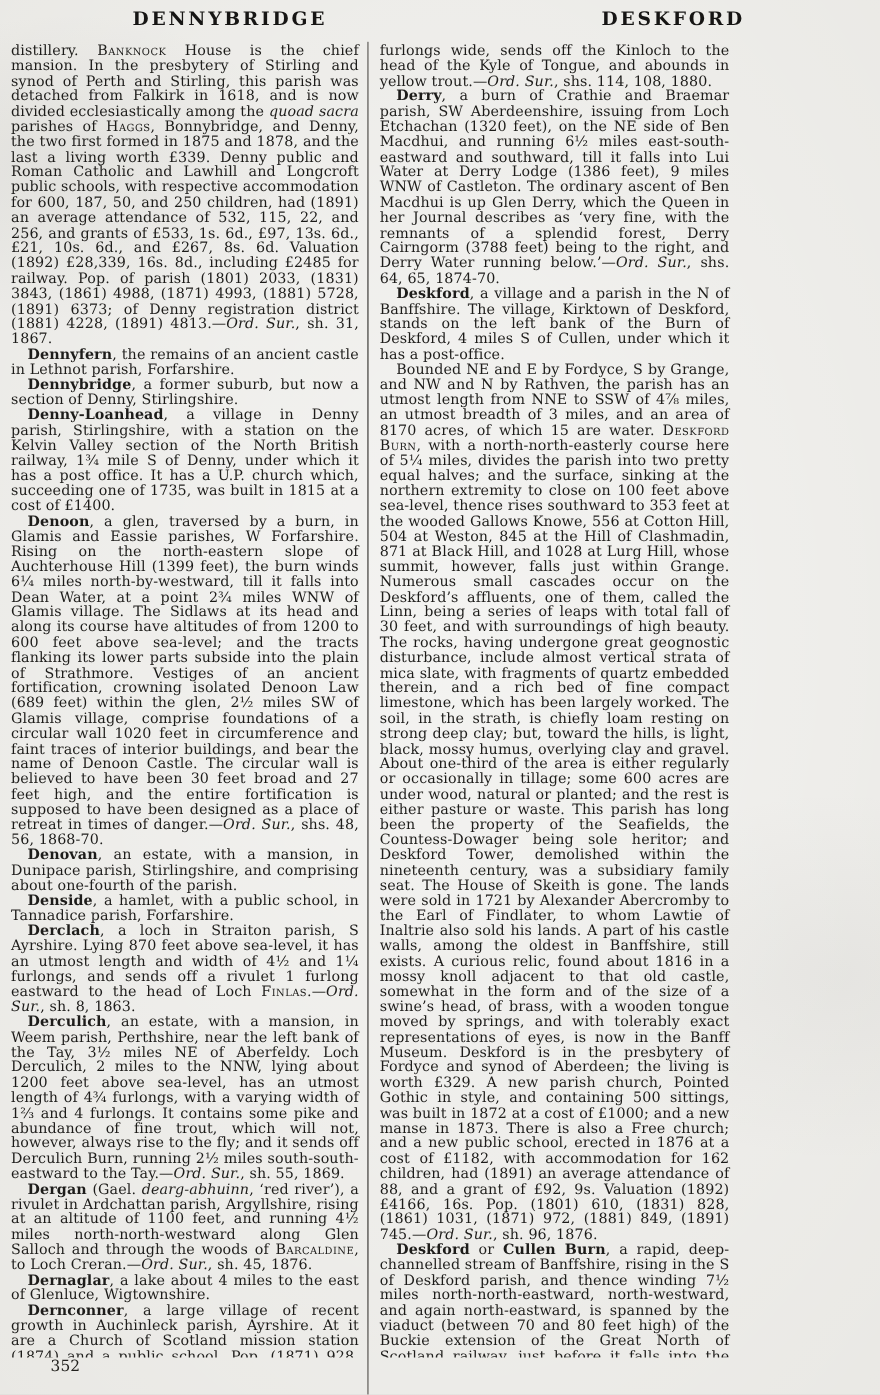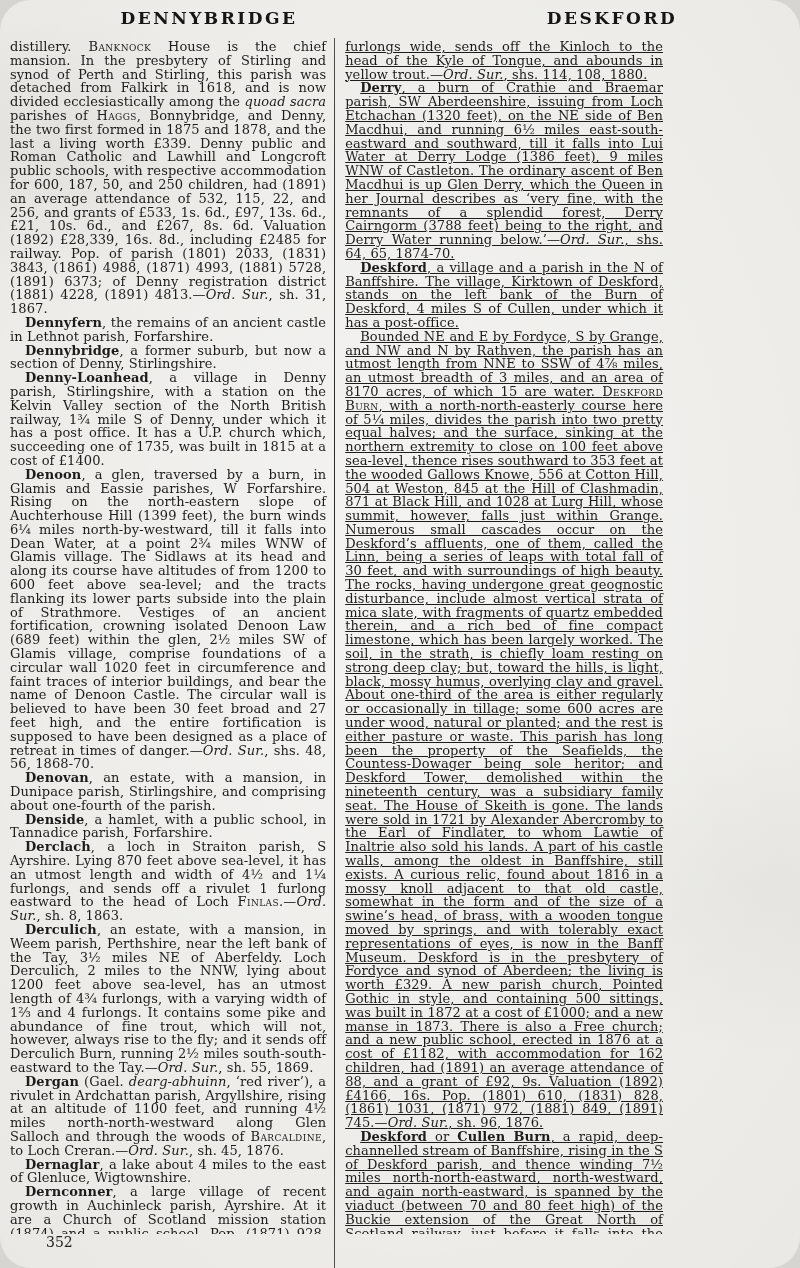--- a/index.html
+++ b/index.html
@@ -13,21 +13,20 @@
     height: 1268px;
     margin: 0 auto;
     background:
       radial-gradient(ellipse 900px 1400px at 52% 45%, rgba(255,255,255,0.5), rgba(255,255,255,0) 70%),
       radial-gradient(ellipse 300px 200px at 8% 12%, rgba(120,118,112,0.10), rgba(120,118,112,0) 70%),
       radial-gradient(ellipse 340px 240px at 95% 70%, rgba(120,118,112,0.08), rgba(120,118,112,0) 70%),
       #e9e8e4;
     font-family: "DejaVu Serif", "Liberation Serif", serif;
     color: #1d1c1a;
     overflow: hidden;
-    border-radius: 31px;
   }
   .running-heads {
     position: absolute;
     top: 8px;
     left: 0;
     width: 800px;
     height: 30px;
   }
   .running-head {
     position: absolute;
@@ -48,21 +47,21 @@
     width: 667px;
     height: 1230px;
     display: flex;
   }
   .col {
     box-sizing: border-box;
     overflow: hidden;
     height: 1196px;
   }
   .col.left  { width: 401px; padding: 2px 8px 0 10px; }
-  .col.right { width: 399px; padding: 2px 4px 0 10px; text-decoration: underline; }
+  .col.right { width: 399px; padding: 2px 4px 0 10px; }
   .divider {
     width: 1px;
     background: linear-gradient(#55524e, #2e2c29 15%, #2e2c29 90%, #55524e);
     height: 1230px;
     flex: 0 0 1px;
   }
 
   .para {
     margin: 0;
     font-size: 13px;

